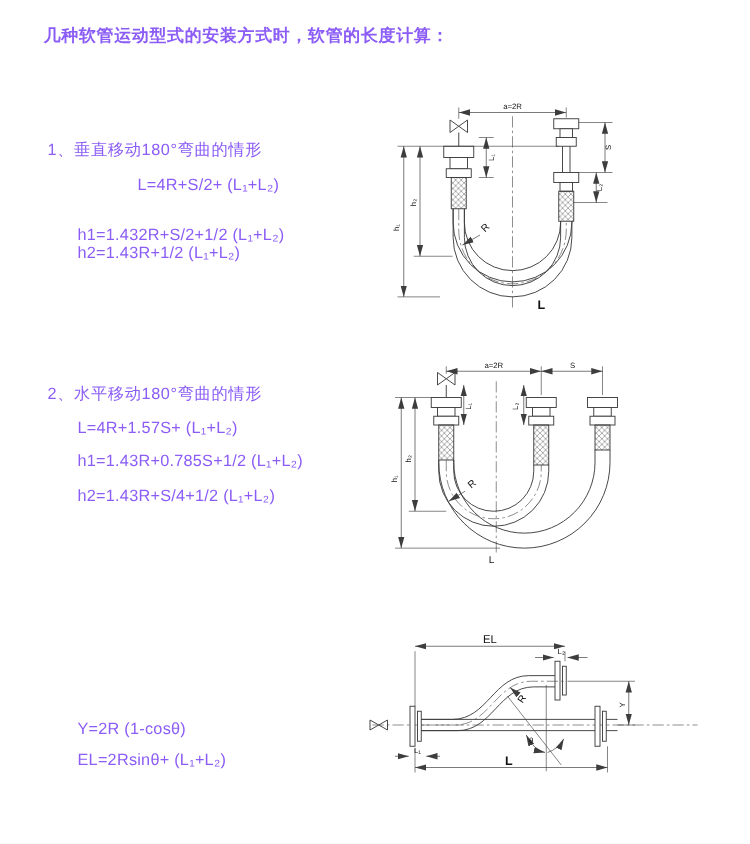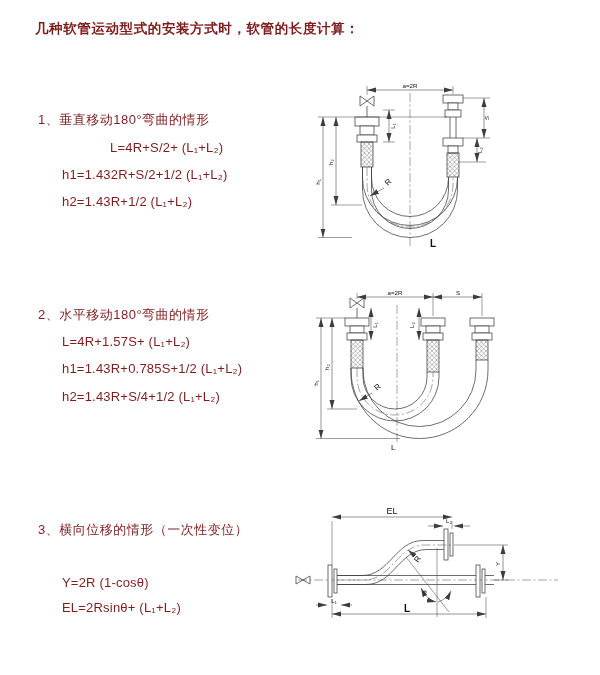--- a/index.html
+++ b/index.html
@@ -1,17 +1,17 @@
 <!DOCTYPE html>
 <html><head>
 <meta charset="utf-8">
 <style>
   html,body{margin:0;padding:0;background:#fff;}
   .page{position:relative;width:600px;height:675px;background:#ffffff;overflow:hidden;
-        font-family:"Liberation Sans",sans-serif;color:#7f1d1d;outline:1px solid #e3e3e3;}
+        font-family:"Liberation Sans",sans-serif;color:#8b5cf6;outline:1px solid #e3e3e3;}
   .title{position:absolute;left:35px;top:20px;font-size:13.5px;font-weight:bold;letter-spacing:.6px;}
   .heading{position:absolute;left:38px;font-size:13px;font-weight:normal;letter-spacing:.5px;}
   .formula{position:absolute;left:62px;font-size:13px;letter-spacing:.2px;}
   .dwg{position:absolute;}
   svg .ln{fill:none;stroke:#3d3d3d;stroke-width:.75;}
   svg .dim{fill:none;stroke:#3d3d3d;stroke-width:.55;}
   svg .ext{fill:none;stroke:#3d3d3d;stroke-width:.5;}
   svg .chain{fill:none;stroke:#4a4a4a;stroke-width:.5;stroke-dasharray:9 2.5 2 2.5;}
   svg .fit{fill:#ffffff;stroke:#3d3d3d;stroke-width:.75;}
   svg .braid{stroke:#3d3d3d;stroke-width:.75;}
@@ -23,29 +23,28 @@
 </style>
 </head>
 <body>
 
 <div class="page">
 
   <div class="title">几种软管运动型式的安装方式时，软管的长度计算：</div>
 
   <div class="heading" style="top:111px;">1、垂直移动180°弯曲的情形</div>
   <div class="formula" style="top:140px;margin-left:48px;">L=4R+S/2+ (L₁+L₂)</div>
-  <div class="formula" style="top:167px;">h1=1.432R+S/2+1/2 (L₁+L₂)</div>
+  <div class="formula" style="top:180px;">h1=1.432R+S/2+1/2 (L₁+L₂)</div>
   <div class="formula" style="top:194px;">h2=1.43R+1/2 (L₁+L₂)</div>
 
   <div class="heading" style="top:306px;">2、水平移动180°弯曲的情形</div>
   <div class="formula" style="top:334px;">L=4R+1.57S+ (L₁+L₂)</div>
   <div class="formula" style="top:361px;">h1=1.43R+0.785S+1/2 (L₁+L₂)</div>
   <div class="formula" style="top:389px;">h2=1.43R+S/4+1/2 (L₁+L₂)</div>
 
-  <div class="heading" style="top:521px;">3、横向位移的情形（一次性变位）</div>
   <div class="formula" style="top:575px;">Y=2R (1-cosθ)</div>
   <div class="formula" style="top:600px;">EL=2Rsinθ+ (L₁+L₂)</div>
 
   <svg class="dwg" style="left:310px;top:70px;" width="280" height="192" viewBox="310 70 280 192">
     <defs>
       <marker id="ar1" viewBox="0 0 10 10" refX="10" refY="5" markerWidth="9" markerHeight="9" orient="auto-start-reverse" markerUnits="userSpaceOnUse">
         <path d="M0,2.2 L10,5 L0,7.8 Z" fill="#3d3d3d"></path>
       </marker>
       <pattern id="hp1" width="4.5" height="4.5" patternUnits="userSpaceOnUse">
         <path d="M0,4.5 L4.5,0 M0,0 L4.5,4.5" stroke="#7a7a7a" stroke-width="0.5" fill="none"></path>

